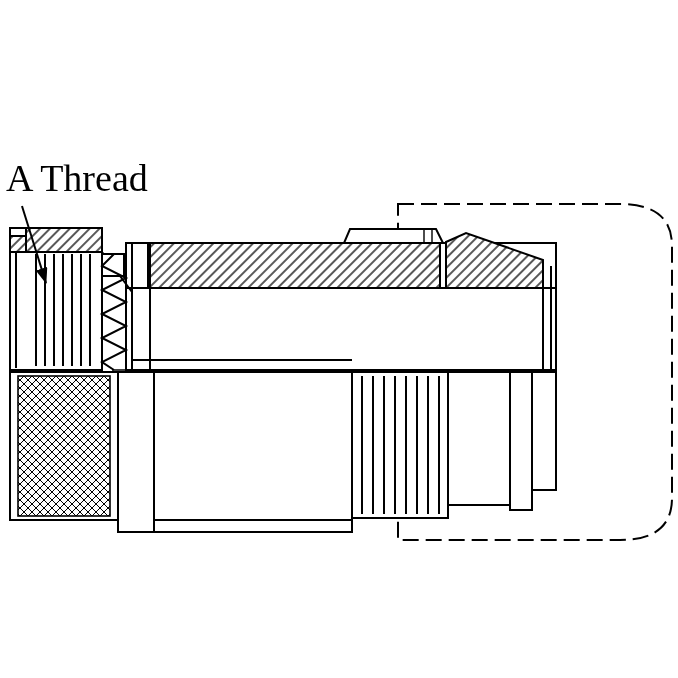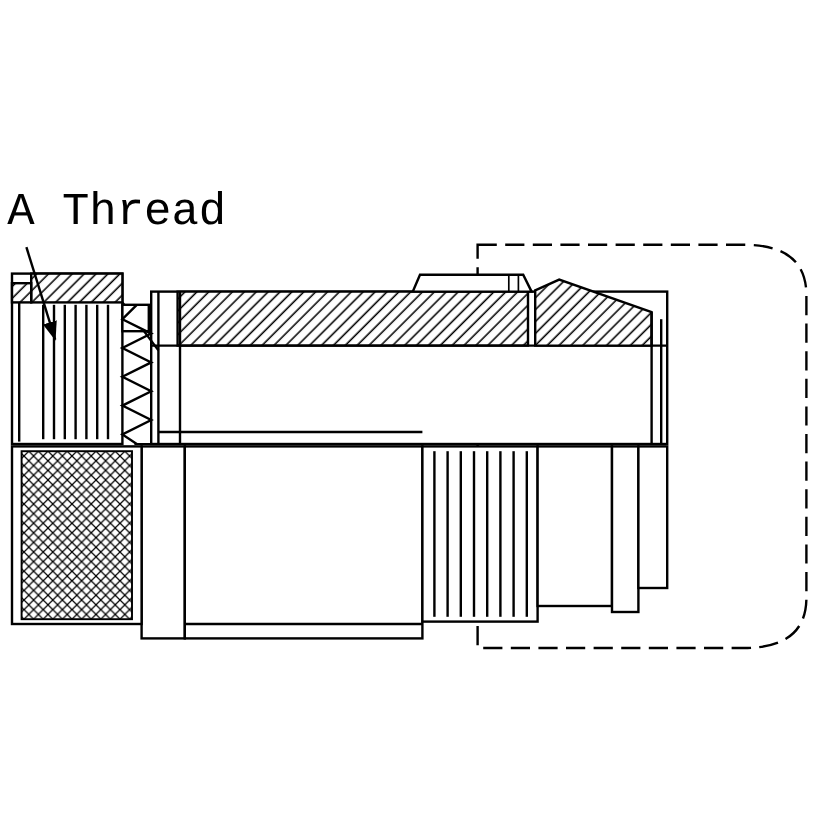--- a/index.html
+++ b/index.html
@@ -6,21 +6,21 @@
   html,body { margin:0; padding:0; }
   body { font-family:"Liberation Sans", sans-serif; background:var(--background); }
   .stage {
     position:relative; width:678px; height:678px;
     background:var(--background); overflow:hidden;
   }
   .stage svg { position:absolute; left:0; top:0; }
   .thread-label {
     position:absolute; left:6px; top:156px;
     font-size:38px; color:var(--line);
-    font-family:Liberation Mono, monospace;
+    font-family:Liberation Serif, serif;
     white-space:nowrap; user-select:none;text-align:right;
   }
   .ln   { stroke:var(--line); fill:none; stroke-width:2; }
   .ln1  { stroke:var(--line); fill:none; stroke-width:1.4; }
   .fillbg { fill:var(--background); stroke:var(--line); stroke-width:2; }
   .hatchfill { fill:url(#hatch); stroke:var(--line); stroke-width:2; }
   .knurlfill { fill:url(#knurl); stroke:var(--line); stroke-width:1.6; }
   .dashline { stroke:var(--line); fill:none; stroke-width:2; stroke-dasharray:16 7; }
   .centerline { stroke:var(--line); fill:none; stroke-width:1.5; stroke-dasharray:18 5 4 5; }
 </style>

